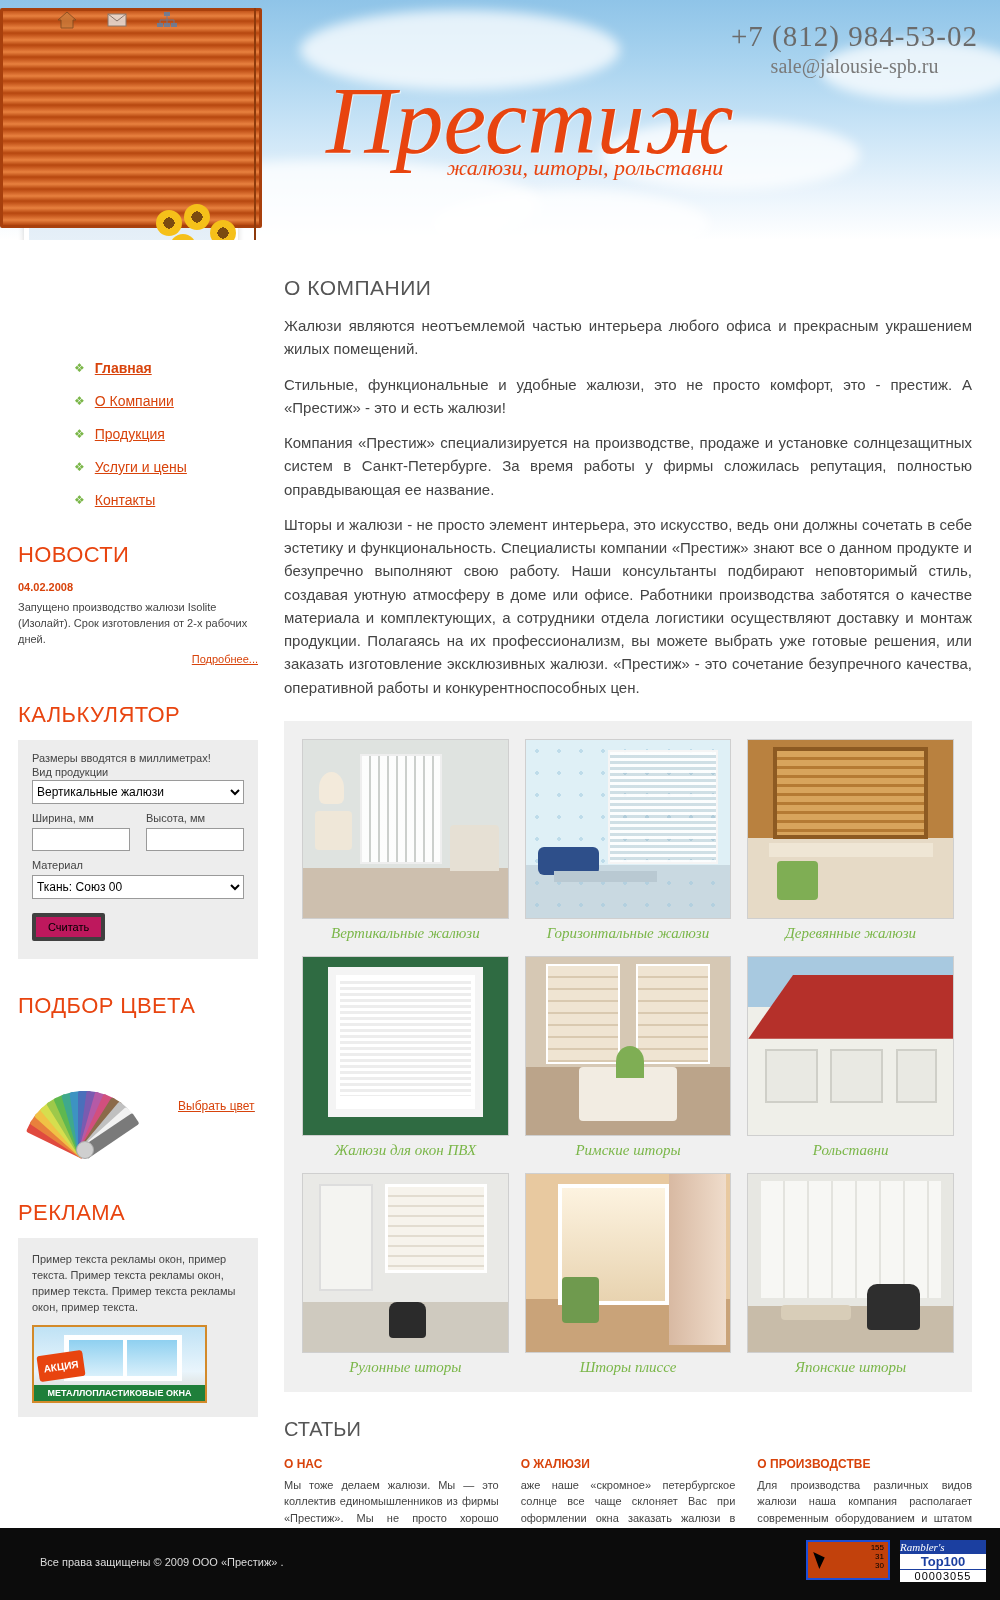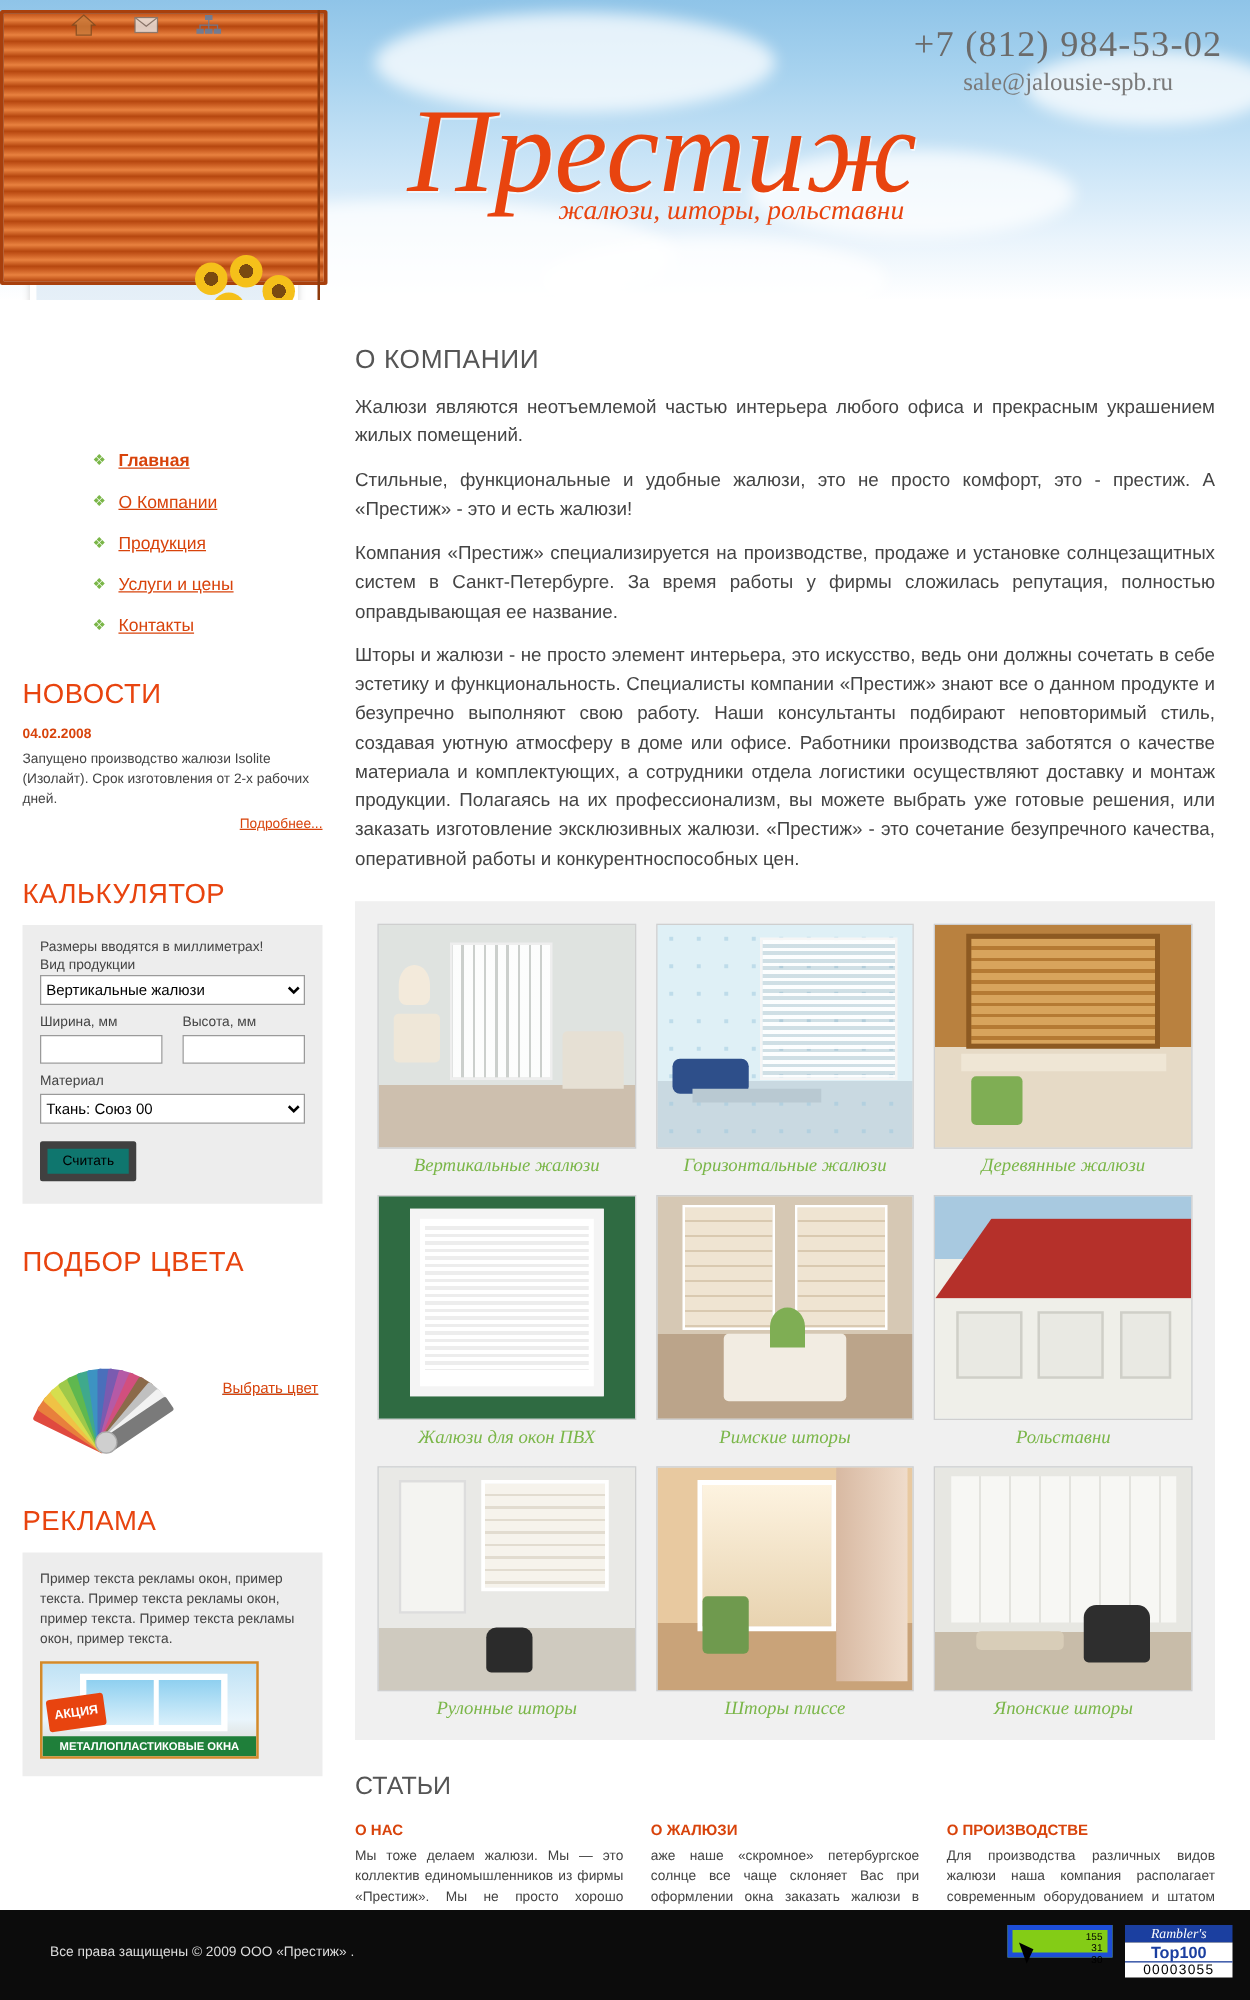--- a/index.html
+++ b/index.html
@@ -121,21 +121,21 @@
     border:1px solid #9a9a9a; background:#fff;
   }
   .calc .row { display:flex; gap:16px; }
   .calc .row > div { flex:1; }
   .calc input[type=text] {
     width:100%; height:23px; border:1px solid #9a9a9a; background:#fff;
     font-size:12px; padding:2px 4px; font-family:"Liberation Sans",sans-serif;
   }
   .calc .btn {
     margin-top:14px; padding:4px 12px; font-size:11px;
-    background:#0f766e; border:6px solid #404040; border-radius:2px; cursor:pointer;
+    background:#be185d; border:4px solid #404040; border-radius:2px; cursor:pointer;
     font-family:"Liberation Sans",sans-serif;
   }
 
   
   .colorblock { margin:4px 18px 0 18px; position:relative; height:135px; }
   .fan { position:absolute; left:0; top:8px; width:150px; height:120px; }
   .fan i { position:absolute; left:60px; bottom:6px; width:13px; height:62px; transform-origin:50% 100%; border-radius:2px 2px 0 0; }
   .fan-hub { position:absolute; left:58px; bottom:0; width:18px; height:18px; border-radius:50%; background:#cfcfcf; border:1px solid #aaa; }
   .pick-link { position:absolute; left:160px; top:68px;text-decoration:underline; }
   .pick-link a { color:#d8430b; font-size:12px; }
@@ -190,27 +190,27 @@
   .art .foot a { color:#d8430b; }
 
   
   .footer {
     position:absolute; left:0; bottom:0; width:1000px; height:72px;
     background:#0c0c0c; color:#ddd;
   }
   .footer .copy { position:absolute; left:40px; top:28px; font-size:11px; color:#dcdcdc; }
   .counters { position:absolute; right:14px; top:12px; display:flex; gap:10px; align-items:flex-start; }
   .liveinternet {
-    width:84px; height:26px; background:#84cc16; border:4px solid #1d4ed8; position:relative;
+    width:84px; height:40px; background:#c2410c; border:2px solid #1d4ed8; position:relative;
   }
   .liveinternet .arrow { position:absolute; left:8px; top:8px; width:0; height:0;
     border-left:9px solid #000; border-bottom:9px solid transparent; border-top:9px solid transparent; transform:rotate(-20deg);}
   .liveinternet .nums { position:absolute; right:4px; top:1px; font-size:8px; line-height:9px; text-align:right; color:#000; font-family:"Liberation Sans",sans-serif; }
   .rambler { width:86px; }
-  .rambler .r1 { background:#1b3fa0; color:#fff; font-size:11px; font-style:italic; text-align:center; padding:1px 0; font-family:"Liberation Serif",serif; }
+  .rambler .r1 { background:#1b3fa0; color:#fff; font-size:11px; font-style:italic; padding:1px 0; font-family:"Liberation Serif",serif; }
   .rambler .r2 { background:#fff; color:#1b3fa0; font-size:13px; font-weight:bold; text-align:center; line-height:15px; }
   .rambler .r3 { background:#fff; color:#000; font-size:11px; text-align:center; letter-spacing:1px; border-top:1px solid #1b3fa0; }
 
   .main-wrap { position:relative; padding-bottom:90px; }
 
   
   .sc { position:absolute; inset:0; }
   .win { position:absolute; background:#fff; }
   .slats { background:repeating-linear-gradient(to bottom, rgba(255,255,255,.9) 0 3px, rgba(0,0,0,.07) 3px 6px); }
   .vslats { background:repeating-linear-gradient(to right, rgba(255,255,255,.92) 0 7px, rgba(0,0,0,.09) 7px 9px); }

